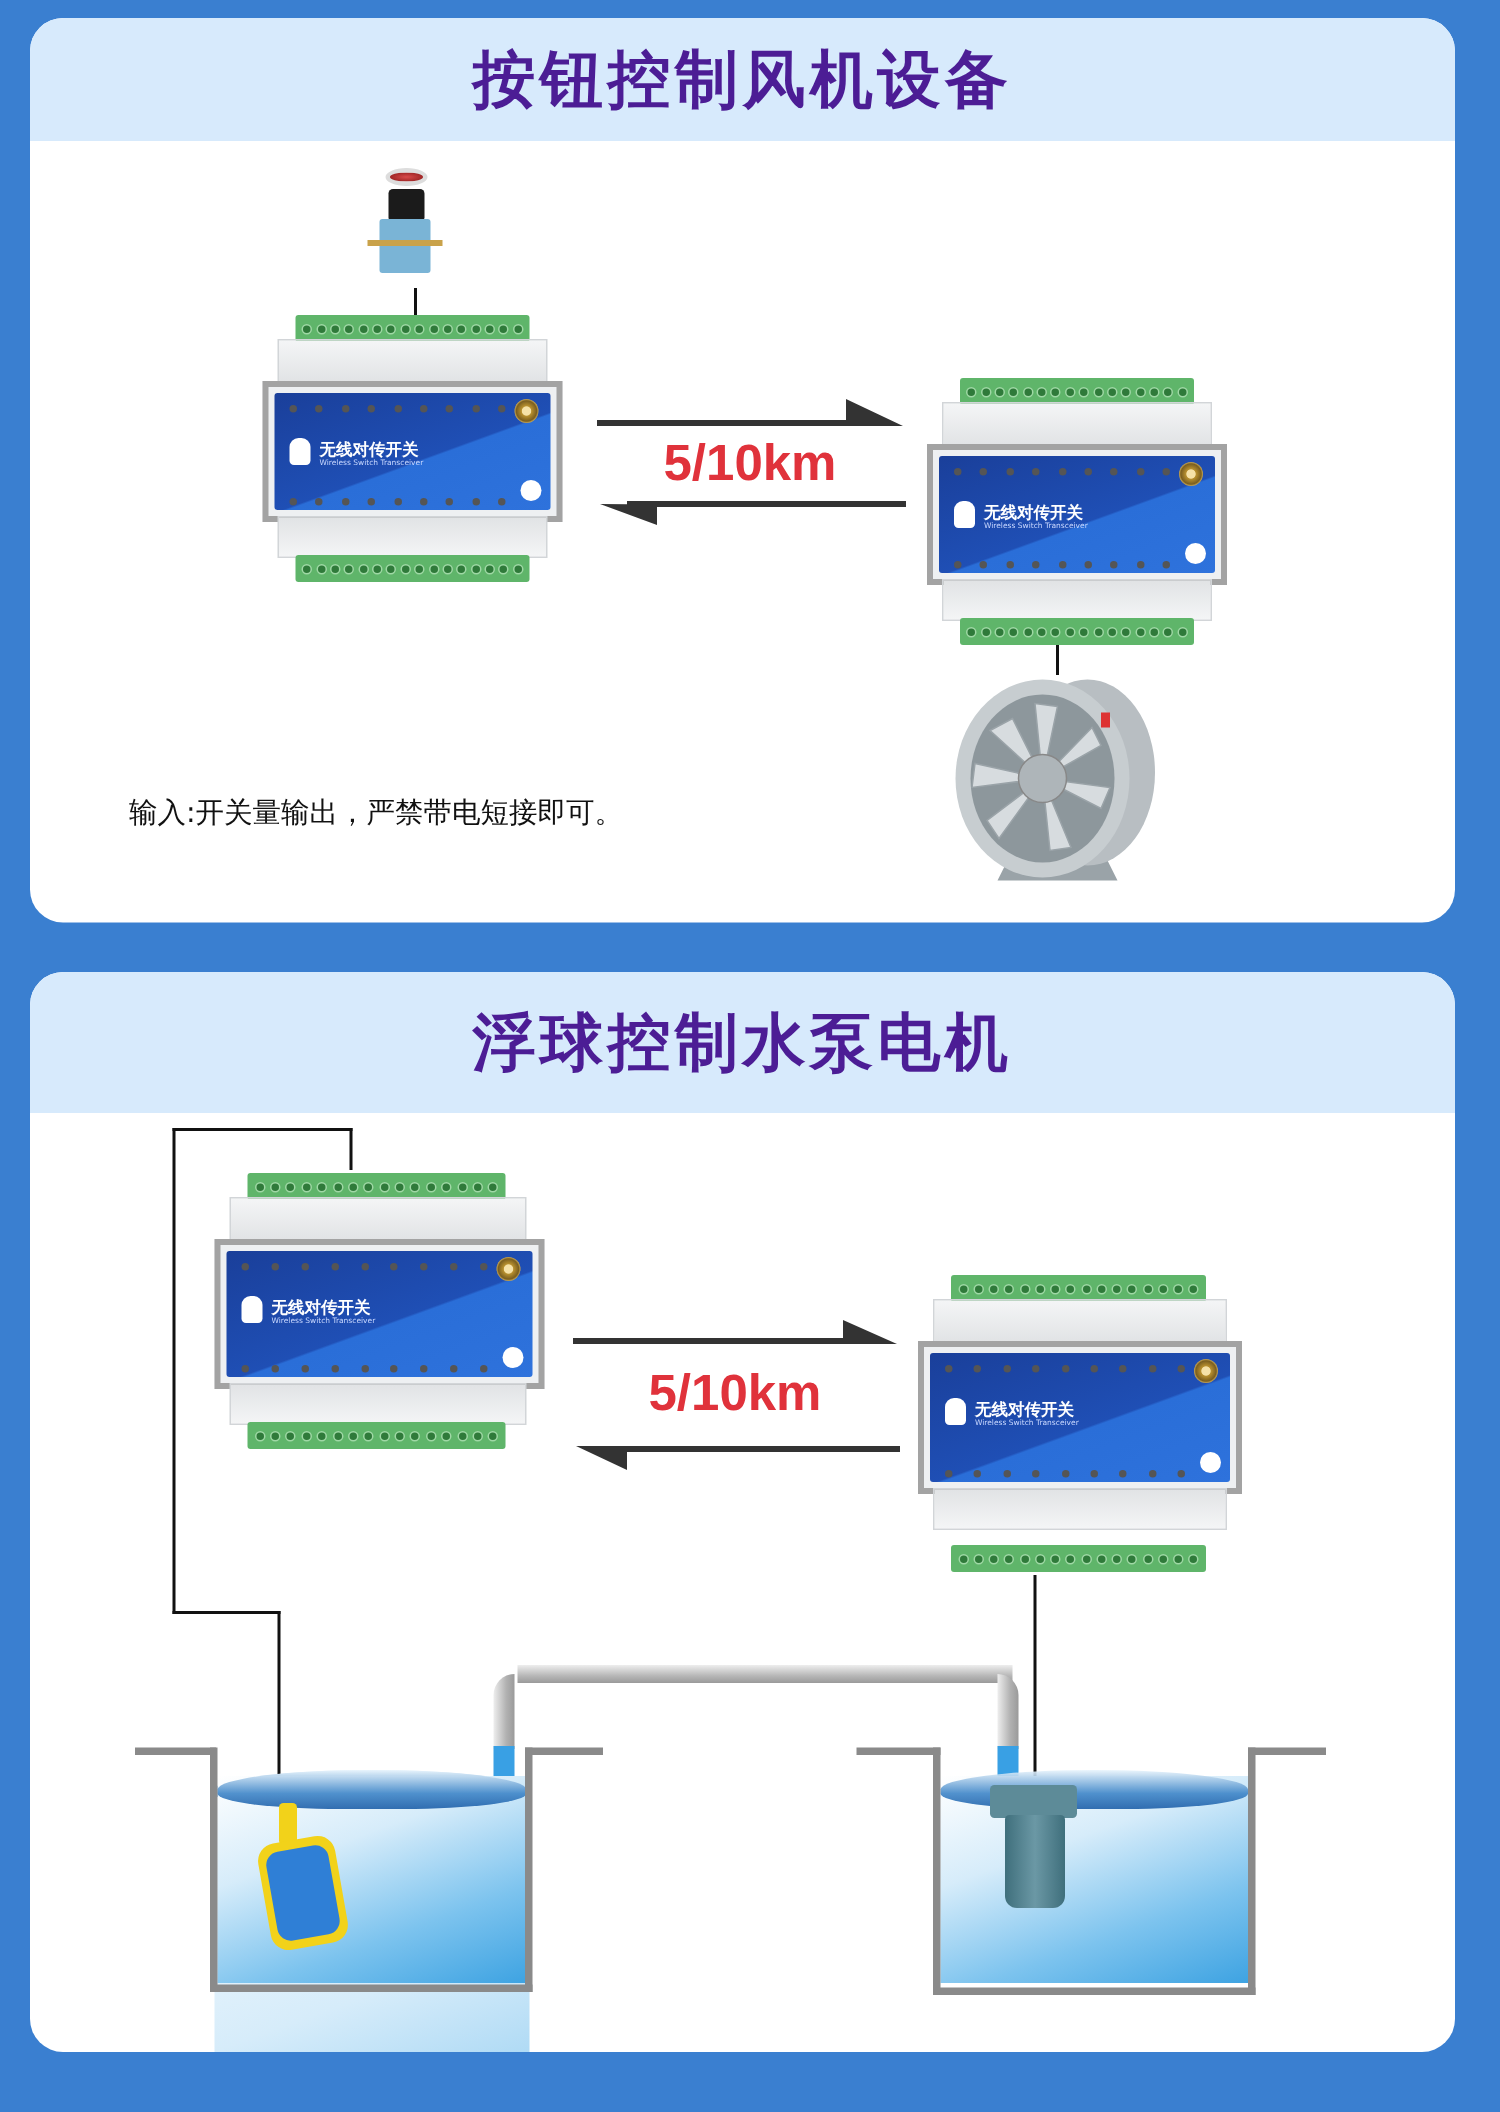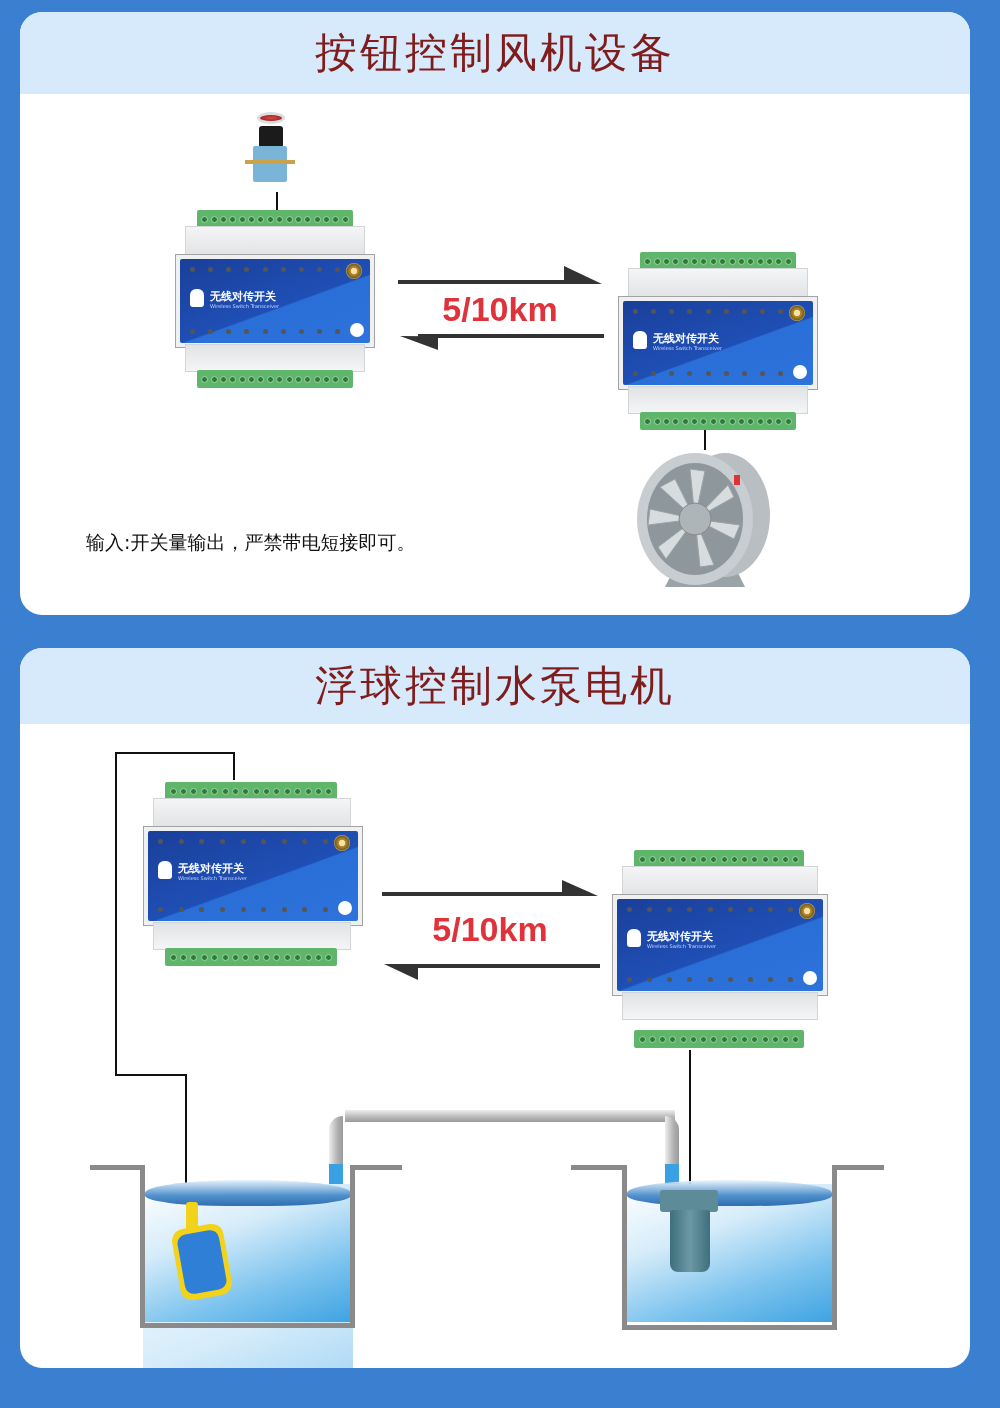--- a/index.html
+++ b/index.html
@@ -1,30 +1,30 @@
 <!DOCTYPE html>
 <html><head>
 <meta charset="utf-8">
 <style>
   * { box-sizing: border-box; margin: 0; padding: 0; }
   html, body { width: 1000px; height: 1408px; background: #3a7fd0; overflow: hidden; }
   body { font-family: "DejaVu Sans", "Liberation Sans", sans-serif; position: relative; }
   .panel { position: absolute; left: 20px; width: 950px; background: #fff; border-radius: 22px; overflow: hidden; }
   .panel-head { height: 82px; background: #d7eafc; display: flex; align-items: center; justify-content: center; }
-  .panel-title { color: #7f1d1d; font-size: 42px; font-weight: normal; letter-spacing: 3px; }
+  .panel-title { color: #4c1d95; font-size: 42px; font-weight: bold; letter-spacing: 3px; }
   .abs { position: absolute; }
   .dist-label { color: #e0323b; font-family: "Liberation Sans", sans-serif; font-size: 34px; font-weight: bold; text-align: center; width: 200px; }
   .notes { font-size: 19px; color: #111; line-height: 35px; }
   
   .device { position: absolute; width: 200px; height: 178px; }
   .terminal { position: absolute; left: 22px; width: 156px; height: 18px; background: #5fb56a; border-radius: 2px; display: flex; justify-content: space-around; align-items: center; padding: 0 3px; }
   .terminal span { width: 7px; height: 7px; border-radius: 50%; background: #2f7a3a; border: 1px solid #9fd8a5; }
   .shell-top { position: absolute; left: 10px; top: 16px; width: 180px; height: 30px; background: linear-gradient(#f4f5f6,#e1e3e5); border: 1px solid #d2d5d8; }
   .shell-bot { position: absolute; left: 10px; top: 134px; width: 180px; height: 28px; background: linear-gradient(#e1e3e5,#f4f5f6); border: 1px solid #d2d5d8; }
-  .face { position: absolute; left: 0; top: 44px; width: 200px; height: 94px; background: #eef0f2; border: 1px solid #a3a3a3; padding: 4px; }
+  .face { position: absolute; left: 0; top: 44px; width: 200px; height: 94px; background: #eef0f2; border: 4px solid #a3a3a3; padding: 4px; }
   .face-inner { width: 100%; height: 100%; background: linear-gradient(160deg,#1a3f9a 0%,#1f4fb5 55%,#2a6ed8 56%,#2e72dc 100%); position: relative; border-radius: 2px; }
   .leds { position: absolute; left: 10px; right: 30px; display: flex; justify-content: space-between; }
   .leds i { width: 5px; height: 5px; background: #555; border-radius: 50%; display: block; }
   .antenna { position: absolute; right: 8px; top: 4px; width: 16px; height: 16px; border-radius: 50%; background: radial-gradient(#f6e2a8 25%,#b8902f 30%,#7a5e1f 60%,#c8a652 70%); }
   .dev-name { position: absolute; left: 30px; top: 30px; color: #fff; font-size: 11px; font-weight: bold; }
   .dev-sub { position: absolute; left: 30px; top: 44px; color: #c9d8ff; font-size: 5px; }
   .robot { position: absolute; left: 10px; top: 30px; width: 14px; height: 18px; background: #fff; border-radius: 6px 6px 3px 3px; }
   .btn-circle { position: absolute; right: 6px; bottom: 6px; width: 14px; height: 14px; border-radius: 50%; background: #fff; }
   .wire { position: absolute; background: #111; }
   .tank-wall { position: absolute; background: #8a8a8a; }
@@ -220,21 +220,21 @@
     <circle cx="65" cy="72" r="16" fill="#aeb5b9" stroke="#888"></circle>
     <rect x="104" y="28" width="6" height="10" fill="#d33"></rect>
   </svg>
 
   <div class="abs notes" style="left:66px;top:513px;">
     <div>输入:开关量输出，严禁带电短接即可。</div>
   </div>
 </div>
 
 <div class="panel" style="top:648px;height:720px;">
-  <div class="panel-head" style="height:76px;">
+  <div class="panel-head" style="height:94px;">
     <div class="panel-title">浮球控制水泵电机</div>
   </div>
 
   <div class="wire" style="left:95px;top:104px;width:120px;height:2px;"></div>
   <div class="wire" style="left:213px;top:104px;width:2px;height:28px;"></div>
   <div class="wire" style="left:95px;top:104px;width:2px;height:324px;"></div>
   <div class="wire" style="left:95px;top:426px;width:72px;height:2px;"></div>
   <div class="wire" style="left:165px;top:426px;width:2px;height:132px;"></div>
 
   <div class="device" style="left:123px;top:134px;width:220px;">

